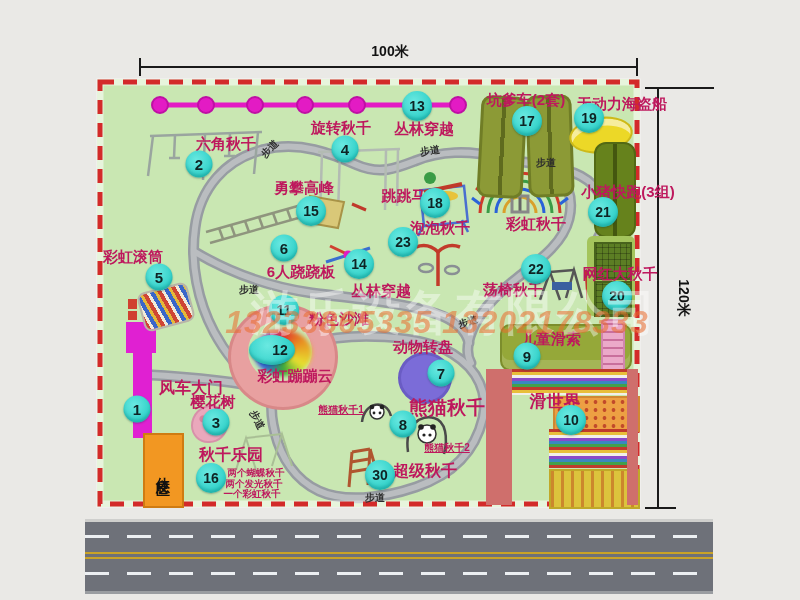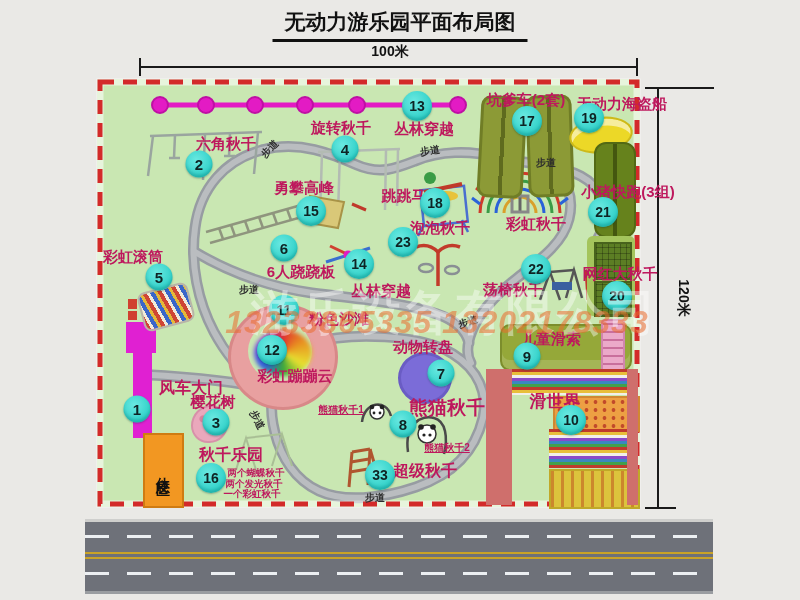--- a/index.html
+++ b/index.html
@@ -40,21 +40,20 @@
   .road .yline{position:absolute;left:0;width:100%;height:2px;background:#c9a227;}
   .road-label{position:absolute;left:50%;top:50%;transform:translate(-50%,-50%);
      font-size:34px;font-weight:700;color:#15161a;letter-spacing:8px;white-space:nowrap;}
   .genlayer{position:absolute;inset:0;z-index:20;pointer-events:none;}
 </style>
 </head>
 <body>
 
 <div class="stage">
 
-  <div class="page-title">无动力游乐园平面布局图</div>
   <div class="dim w">100米</div>
   <div class="dim h">120米</div>
 
   <div class="map-bg"></div>
 
   <svg class="layer" viewBox="0 0 800 600">
     <defs>
       <path id="p1" d="M262,150 C225,160 200,188 195,228 C190,264 198,302 214,332 C230,362 248,376 255,384"></path>
       <path id="p2" d="M262,150 C300,140 332,154 357,165 C380,175 397,168 415,161 C440,151 470,150 494,157 C517,163 536,161 549,168"></path>
       <path id="p3" d="M549,168 C568,178 574,198 569,219 C563,243 541,259 517,278 C493,297 479,313 472,331 C466,346 467,356 471,363"></path>
@@ -266,21 +265,21 @@
       <div class="badge" style="left: 441px; top: 373px;">7</div>
       <div class="lbl" style="left: 447px; top: 408px; font-size: 19px; font-family: Liberation Mono, monospace;">熊猫秋千</div>
       <div class="badge" style="left: 403px; top: 424px;">8</div>
       <div class="lbl" style="left: 551px; top: 339px;">儿童滑索</div>
       <div class="badge" style="left: 527px; top: 356px;">9</div>
       <div class="lbl" style="left: 555px; top: 401px; font-size: 17px;">滑世界</div>
       <div class="badge w2" style="left: 571px; top: 420px;">10</div>
       <div class="lbl" style="left: 339px; top: 319px;">粉色沙滩</div>
       <div class="badge w2" style="left: 284px; top: 310px;">11</div>
       <div class="lbl" style="left: 295px; top: 376px;">彩虹蹦蹦云</div>
-      <div class="badge w2" style="left: 272px; top: 350px;">12</div>
+      <div class="badge w2" style="left: 272px; top: 350px; padding-left: 16px;">12</div>
       <div class="lbl" style="left: 424px; top: 129px;">丛林穿越</div>
       <div class="badge w2" style="left: 417px; top: 106px;">13</div>
       <div class="lbl" style="left: 381px; top: 291px;">丛林穿越</div>
       <div class="badge w2" style="left: 359px; top: 264px;">14</div>
       <div class="lbl" style="left: 304px; top: 188px;">勇攀高峰</div>
       <div class="badge w2" style="left: 311px; top: 211px;">15</div>
       <div class="lbl" style="left: 231px; top: 455px; font-size: 16px;">秋千乐园</div>
       <div class="badge w2" style="left: 211px; top: 478px;">16</div>
       <div class="lbl" style="left: 526px; top: 100px;">坑爹车(2套)</div>
       <div class="badge w2" style="left: 527px; top: 121px;">17</div>
@@ -290,21 +289,21 @@
       <div class="badge w2" style="left: 589px; top: 118px;">19</div>
       <div class="lbl" style="left: 620px; top: 274px;">网红大秋千</div>
       <div class="badge w2" style="left: 617px; top: 296px;">20</div>
       <div class="lbl" style="left: 628px; top: 192px;">小猪快跑(3组)</div>
       <div class="badge w2" style="left: 603px; top: 212px;">21</div>
       <div class="lbl" style="left: 513px; top: 290px;">荡椅秋千</div>
       <div class="badge w2" style="left: 536px; top: 269px;">22</div>
       <div class="lbl" style="left: 440px; top: 228px;">泡泡秋千</div>
       <div class="badge w2" style="left: 403px; top: 242px;">23</div>
       <div class="lbl" style="left: 425px; top: 471px; font-size: 16px;">超级秋千</div>
-      <div class="badge w2" style="left: 380px; top: 475px;">33</div>
+      <div class="badge w2" style="left: 380px; top: 475px;">30</div>
       <div class="lbl sub" style="left: 341px; top: 410px;">熊猫秋千1</div>
       <div class="lbl sub" style="left: 447px; top: 448px;">熊猫秋千2</div>
       <div class="lbl tiny" style="left: 256px; top: 473px;">两个蝴蝶秋千</div>
       <div class="lbl tiny" style="left: 254px; top: 484px;">两个发光秋千</div>
       <div class="lbl tiny" style="left: 252px; top: 494px;">一个彩虹秋千</div>
       <div class="lbl trail" style="left: 270px; top: 149px; transform: translate(-50%, -50%) rotate(-45deg);">步道</div>
       <div class="lbl trail" style="left: 430px; top: 151px; transform: translate(-50%, -50%) rotate(-8deg);">步道</div>
       <div class="lbl trail" style="left: 546px; top: 163px; transform: translate(-50%, -50%) rotate(0deg);">步道</div>
       <div class="lbl trail" style="left: 249px; top: 290px; transform: translate(-50%, -50%) rotate(0deg);">步道</div>
       <div class="lbl trail" style="left: 468px; top: 322px; transform: translate(-50%, -50%) rotate(-18deg);">步道</div>

